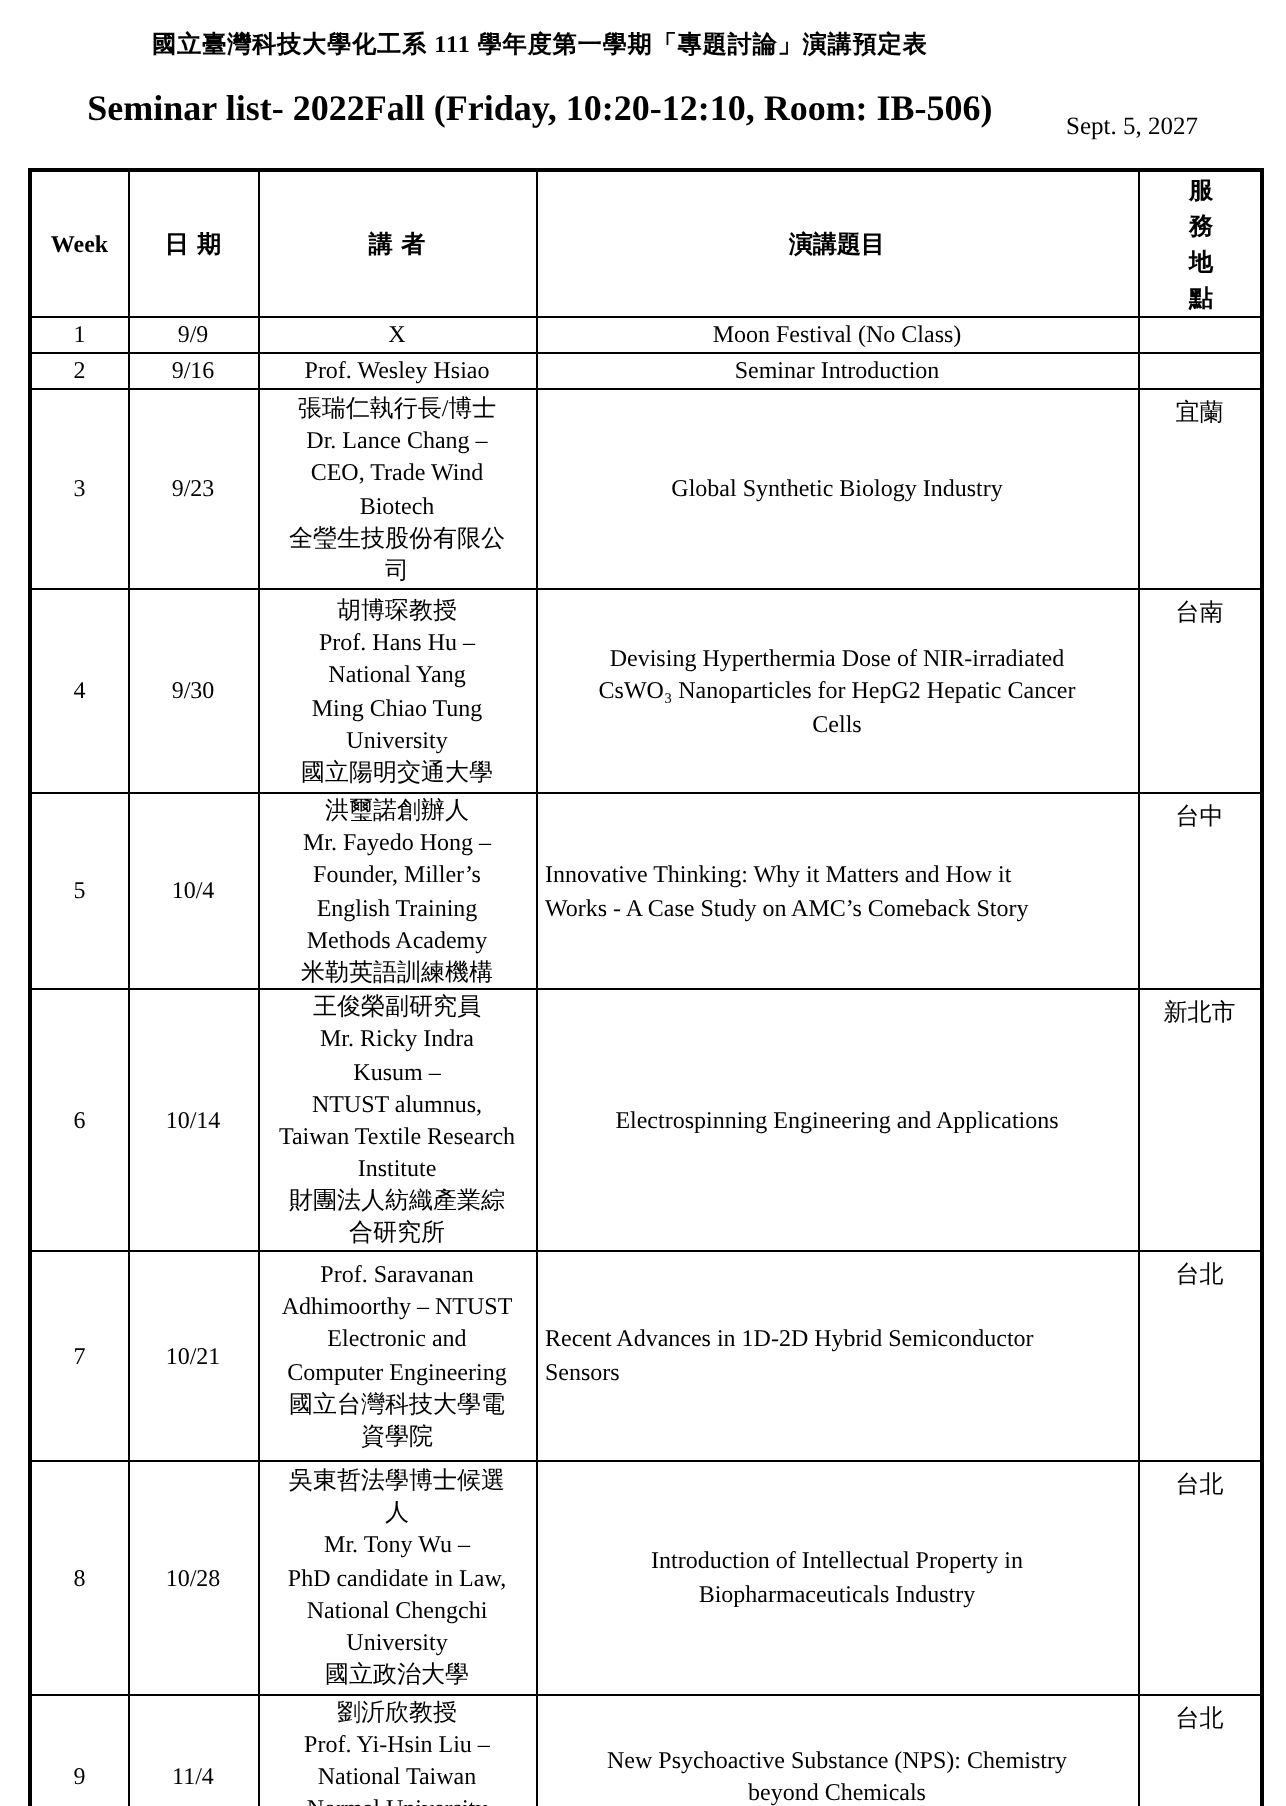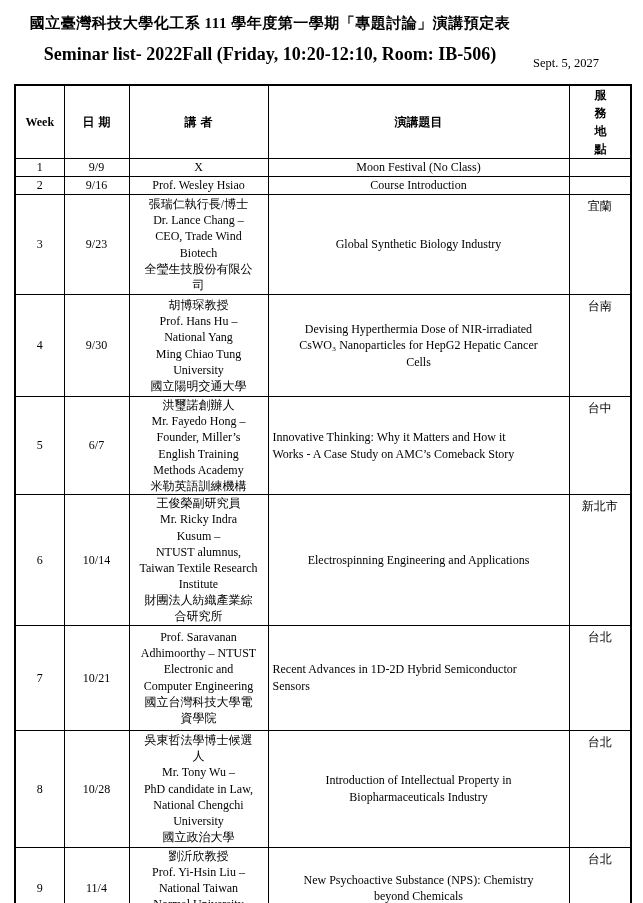--- a/index.html
+++ b/index.html
@@ -9,21 +9,21 @@
     color: #000000;
     font-family: "Liberation Serif", "DejaVu Serif", serif;
     position: relative;
     overflow: hidden;
   }
   .title-zh {
     position: absolute;
     top: 14px; left: 0; width: 540px;
     text-align: center;
     font-weight: bold;
-    font-size: 15px;
+    font-size: 12px;
     letter-spacing: 0.5px;
     white-space: nowrap;
   }
   .title-en {
     position: absolute;
     top: 44px; left: 0; width: 540px;
     text-align: center;
     font-weight: bold;
     font-size: 18px;
     white-space: nowrap;
@@ -105,21 +105,21 @@
       <td class="week">1</td>
       <td class="date">9/9</td>
       <td class="speaker">X</td>
       <td class="topic">Moon Festival (No Class)</td>
       <td class="location"></td>
     </tr>
     <tr>
       <td class="week">2</td>
       <td class="date">9/16</td>
       <td class="speaker">Prof. Wesley Hsiao</td>
-      <td class="topic">Course Introduction</td>
+      <td class="topic">Seminar Introduction</td>
       <td class="location"></td>
     </tr>
     <tr>
       <td class="week">3</td>
       <td class="date">9/23</td>
       <td class="speaker">張瑞仁執行長/博士
 Dr. Lance Chang –
 CEO, Trade Wind
 Biotech
 全瑩生技股份有限公
@@ -136,21 +136,21 @@
 Ming Chiao Tung
 University
 國立陽明交通大學</td>
       <td class="topic">Devising Hyperthermia Dose of NIR-irradiated
 CsWO₃ Nanoparticles for HepG2 Hepatic Cancer
 Cells</td>
       <td class="location">台南</td>
     </tr>
     <tr>
       <td class="week">5</td>
-      <td class="date">6/7</td>
+      <td class="date">10/4</td>
       <td class="speaker">洪璽諾創辦人
 Mr. Fayedo Hong –
 Founder, Miller’s
 English Training
 Methods Academy
 米勒英語訓練機構</td>
       <td class="topic">Innovative Thinking: Why it Matters and How it
 Works - A Case Study on AMC’s Comeback Story</td>
       <td class="location">台中</td>
     </tr>

